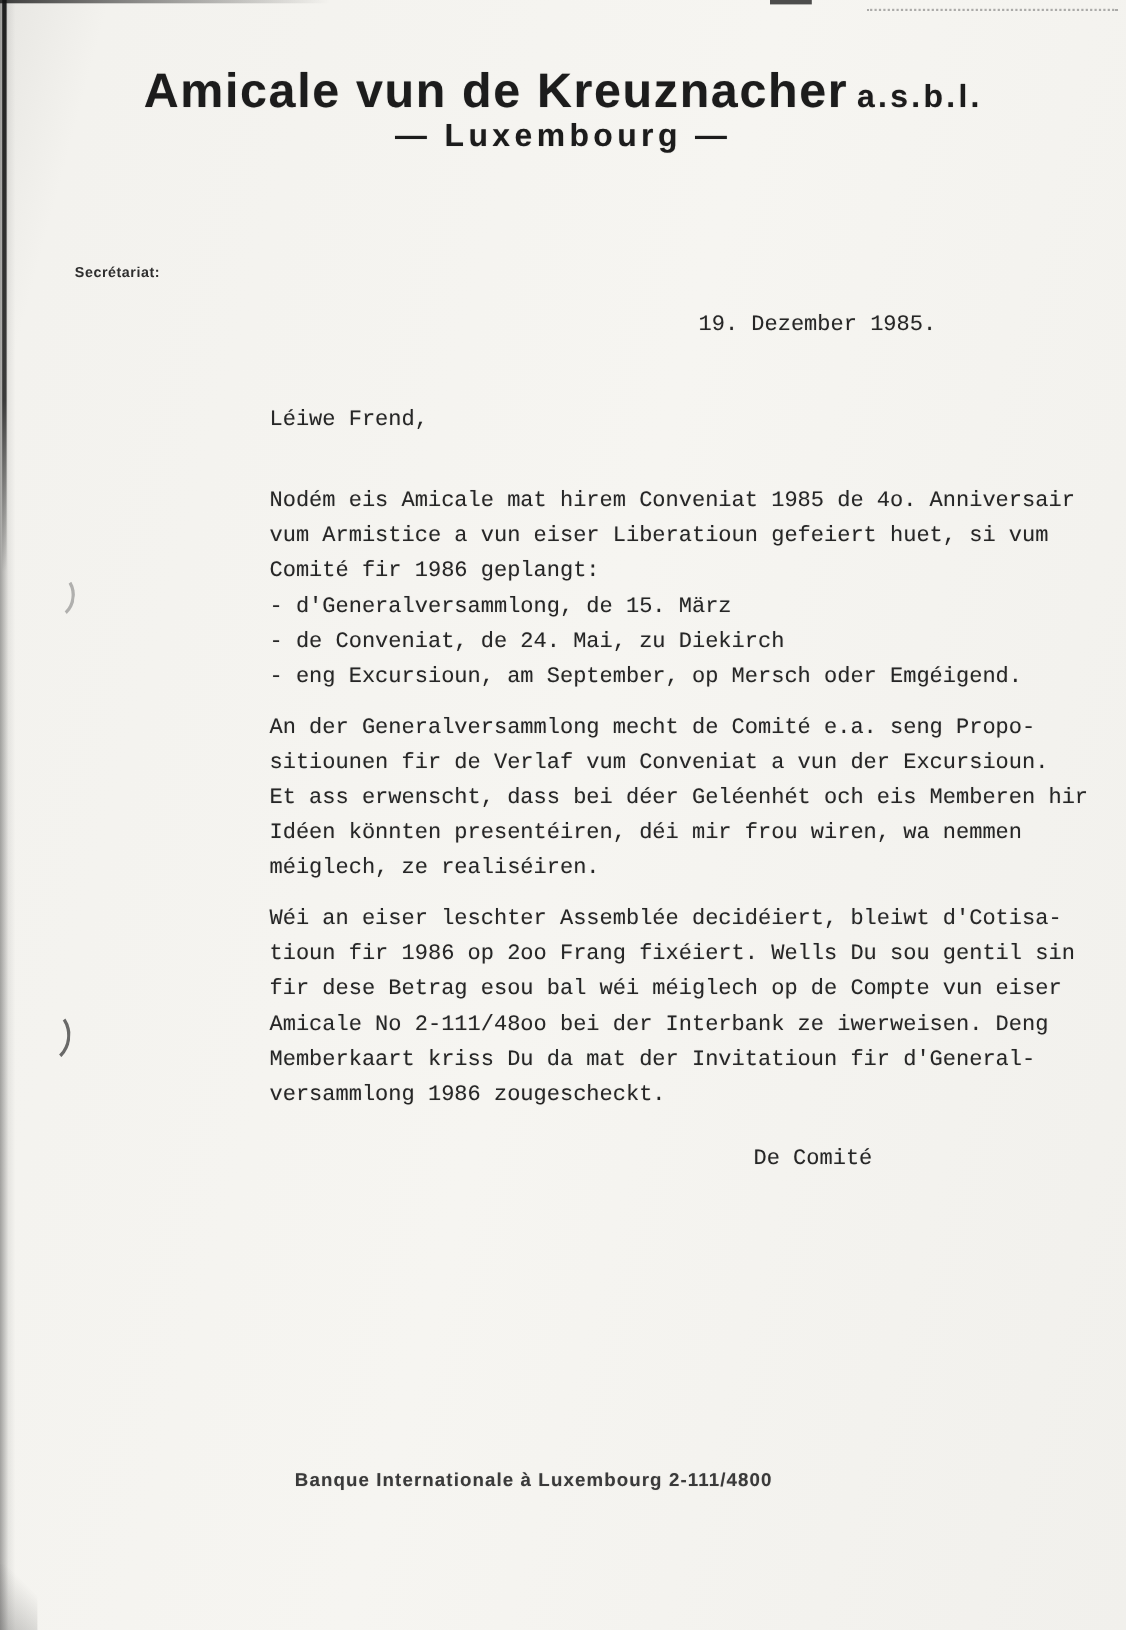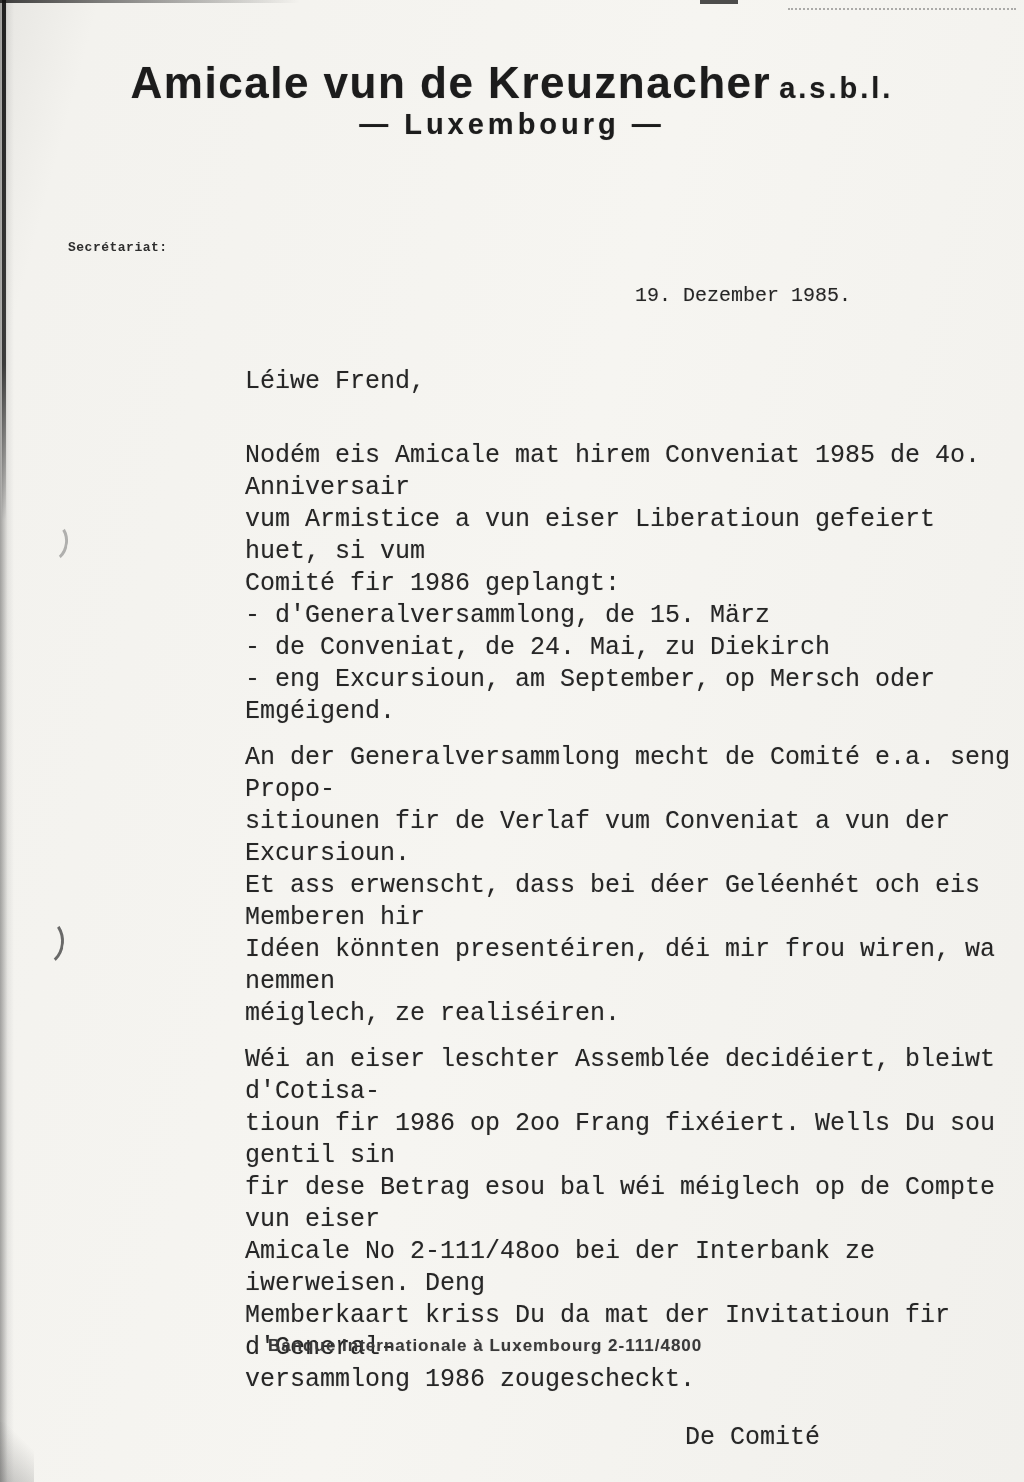--- a/index.html
+++ b/index.html
@@ -84,21 +84,21 @@
     font-size: 29px;
     font-weight: 700;
     letter-spacing: 4px;
     text-shadow: 0 0 1px rgba(30,30,30,0.3);
   }
 
   
   .secretariat-label {
     position: absolute;
     top: 240px; left: 68px;
-    font-family: Liberation Mono, monospace;
+    font-family: Liberation Sans, sans-serif;
     font-size: 13px;
     font-weight: 700;
     letter-spacing: 0.5px;
     color: #2e2e2e;
   }
   .sender-block {
     position: absolute;
     top: 262px; left: 38px;
     font-size: 20px;
     line-height: 25px;
@@ -109,21 +109,21 @@
     position: absolute;
     top: 284px; left: 635px;
     font-size: 20px;
     text-shadow: 0 0 1px rgba(40,40,40,0.25);
   }
 
   
   .letter-body {
     position: absolute;
     top: 366px; left: 245px; width: 778px;
-    font-size: 25px;
+    font-size: 20px;
     line-height: 32px;
     text-shadow: 0 0 1px rgba(40,40,40,0.25);
   }
   .letter-body p {
     margin: 0 0 14px 0;
     white-space: pre-wrap;
   }
   .salutation {
     margin-bottom: 42px !important;
   }

